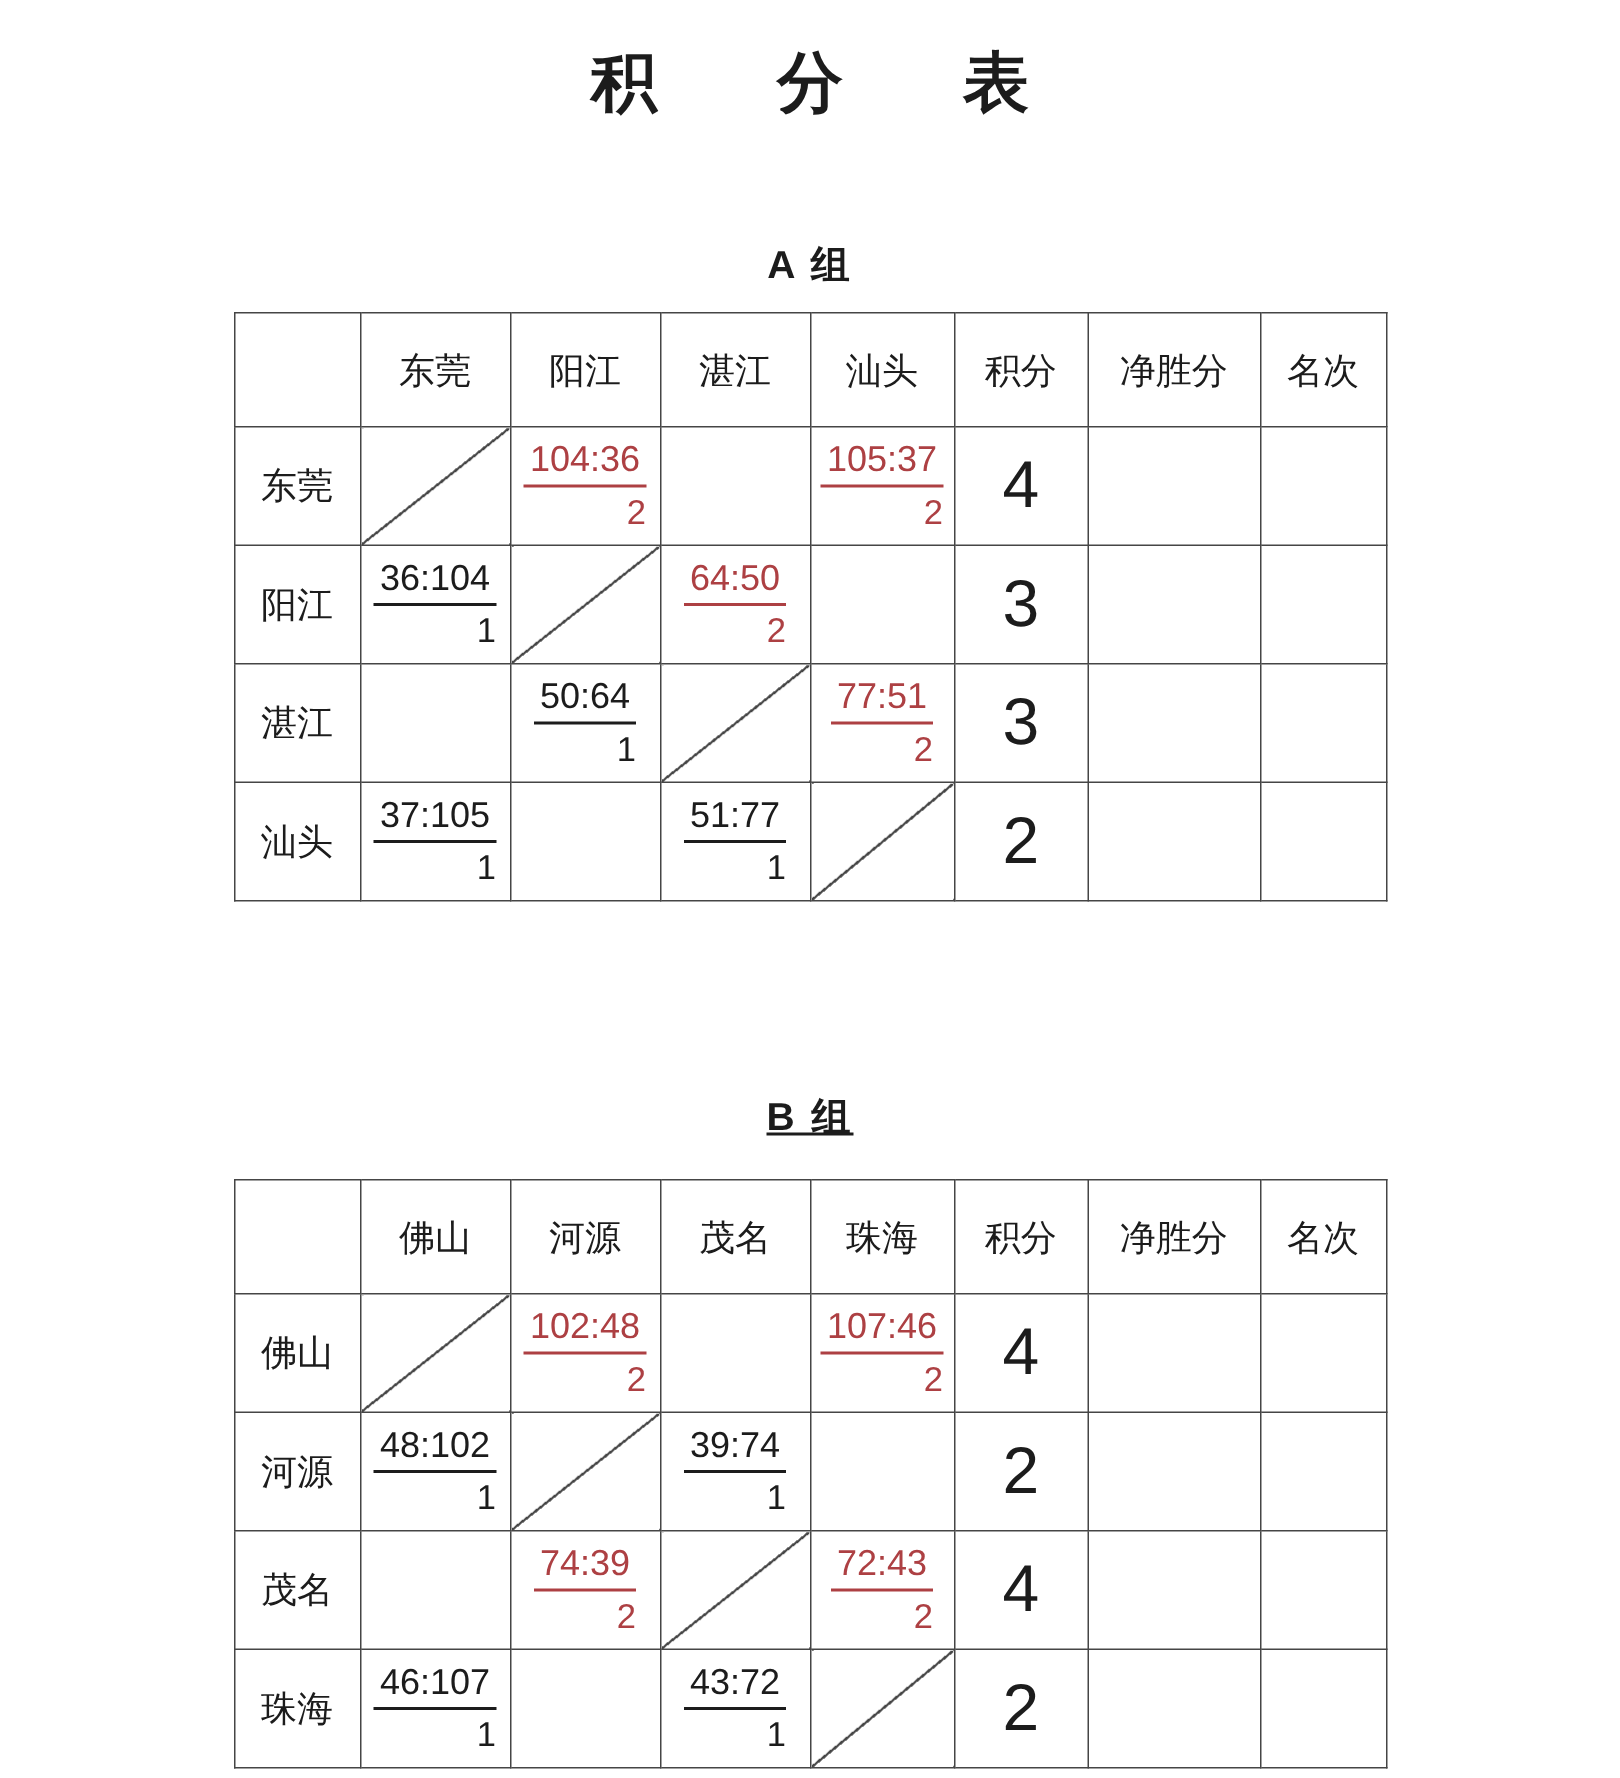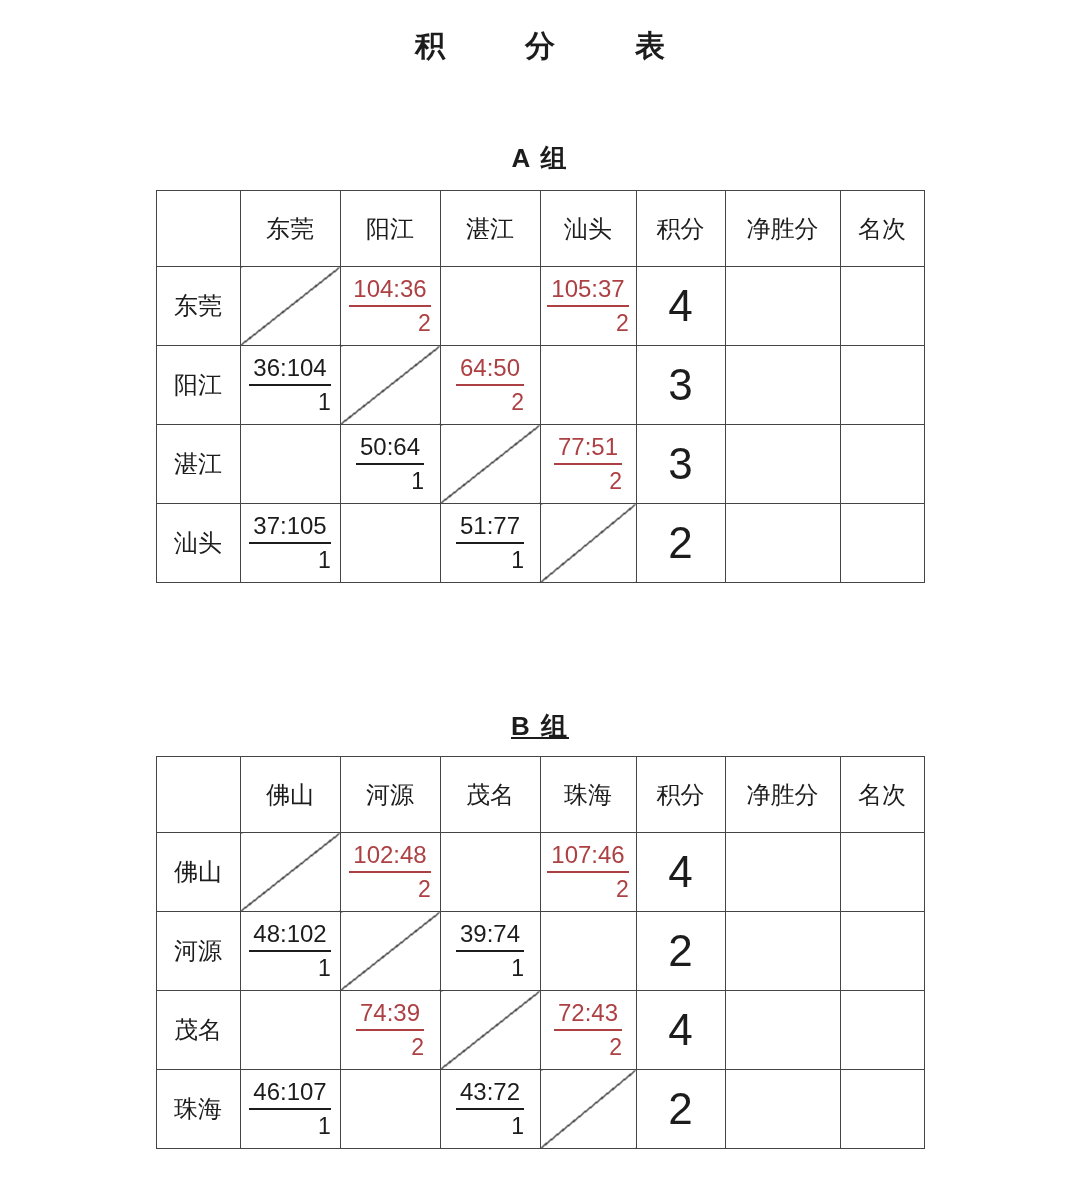--- a/index.html
+++ b/index.html
@@ -9,39 +9,39 @@
     --bg:#ffffff;
   }
   html,body{margin:0;padding:0;}
   body{
     width:1080px;height:1185px;overflow:hidden;
     background:var(--bg);color:var(--text);
     font-family:"Liberation Sans","DejaVu Sans",sans-serif;
   }
   .page-title{
     margin:26px 0 0 0;
-    font-size:30px;font-weight:600;
+    font-size:44px;font-weight:600;
     text-align:center;
     letter-spacing:80px;padding-left:80px;
     color:var(--text);
   }
   .group-title{
     margin:0;text-align:center;
     font-size:26px;font-weight:600;
     letter-spacing:2px;
     color:var(--text);
   }
   #group-a .group-title{margin-top:74px;}
   #group-b .group-title{margin-top:126px;text-decoration:underline;}
   table.score-table{
     border-collapse:collapse;table-layout:fixed;
     margin:14px auto 0 auto;
     padding-left:13px;
   }
-  #group-b table.score-table{margin-top:12px;}
+  #group-b table.score-table{margin-top:24px;}
   .score-table td{
     border:1.6px solid var(--border);
     text-align:center;vertical-align:middle;
     padding:0;overflow:hidden;
   }
   tr.header-row td{height:75px;font-size:24px;}
   tr.data-row td{height:78px;}
   td.team-cell{font-size:24px;}
   td.total-cell{font-size:44px;font-weight:400;}
   td.diag{

